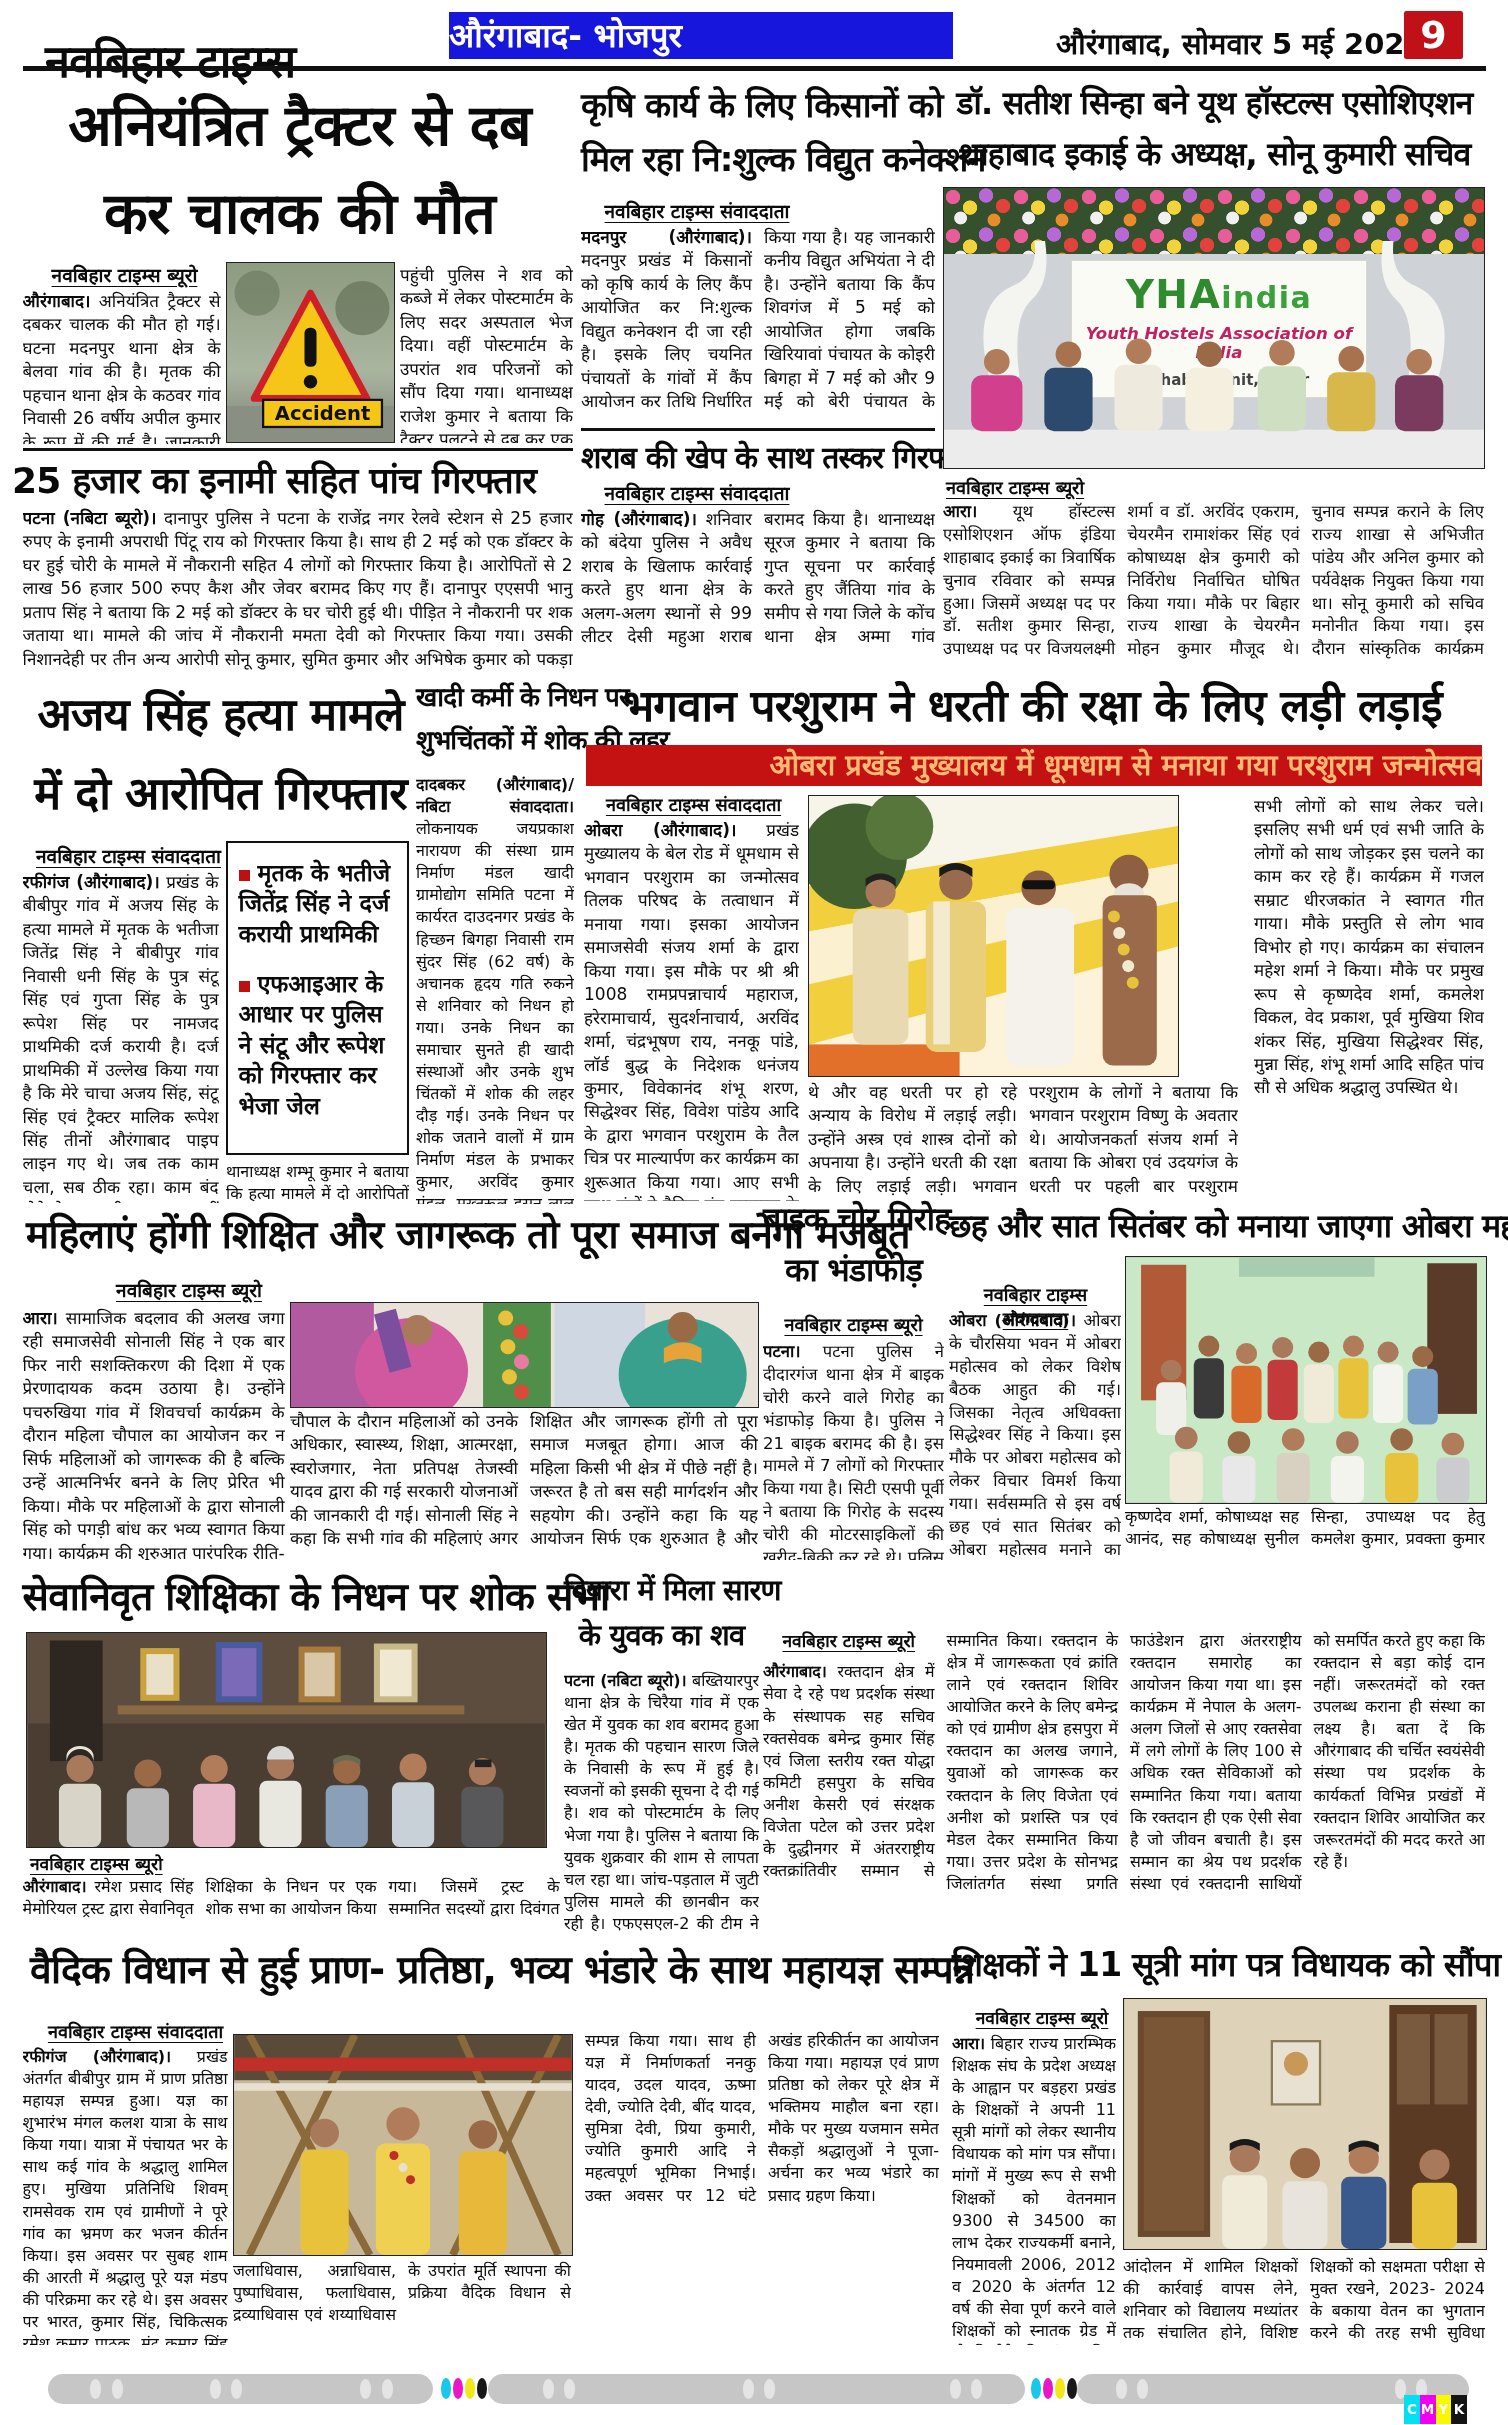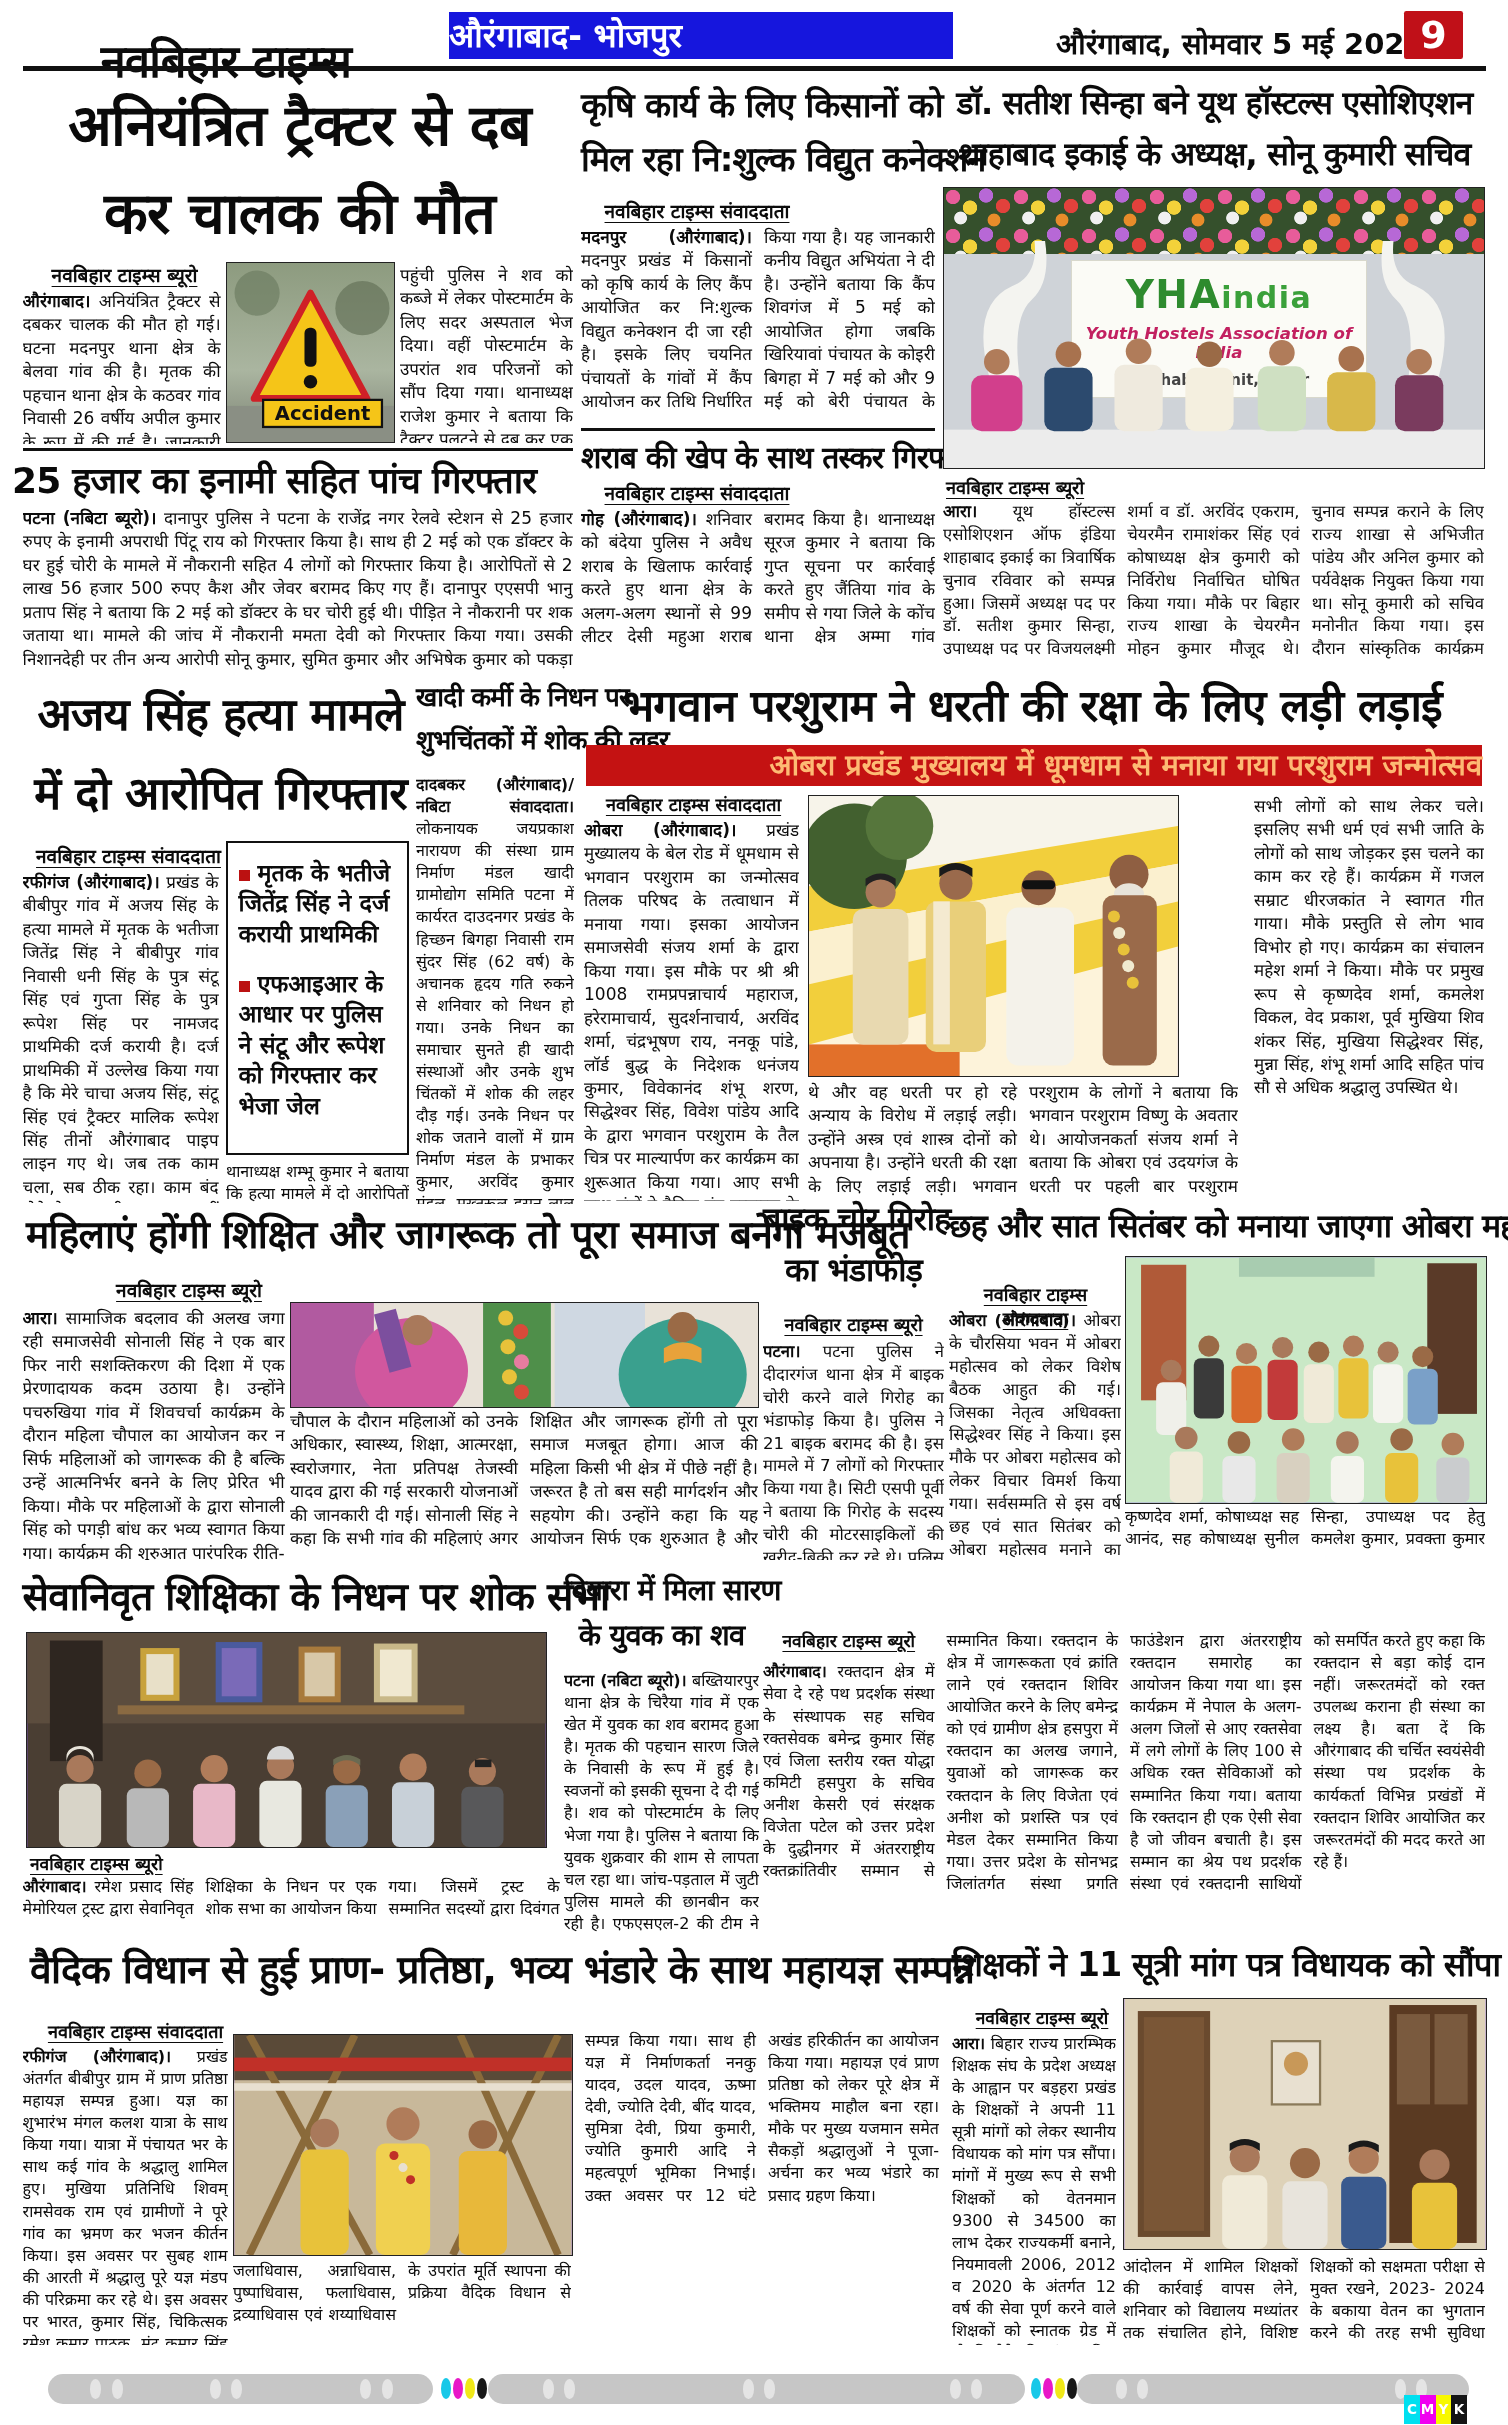--- a/index.html
+++ b/index.html
@@ -8,33 +8,33 @@
   .abs{position:absolute;}
   .hl{font-weight:bold;color:#0a0a0a;text-align:center;letter-spacing:-0.8px;}
   .nw{white-space:nowrap;}
   .by{font-weight:bold;text-align:center;text-decoration:underline;text-underline-offset:3.8px;}
   .bd{font-size:17px;line-height:1.38;text-align:justify;overflow:hidden;}
   .bd .dl{font-weight:bold;}
   .c2{column-count:2;column-gap:12px;}
   .c3{column-count:3;column-gap:12px;}
   .c4{column-count:4;column-gap:12px;}
   .rule{background:#111;}
-  .photo{overflow:hidden;border:0.8px solid #222;background:#8b5cf6;}
+  .photo{overflow:hidden;border:0.8px solid #222;background:#a3a3a3;}
   .boxitem{font-size:23.4px;font-weight:bold;line-height:1.3;margin-bottom:19.6px;}
   .sq{display:inline-block;width:11.3px;height:11.3px;background:#bb1111;margin-right:7.5px;}
   .banner-red{background:#c41212;color:#fdba74;font-weight:bold;text-align:right;}
   .seg{background:#c6c6c6;border-radius:15px;}
   .dot{border-radius:50%;}
 </style>
 </head>
 <body>
 
 <div class="page">
 
-  <div class="abs nw" style="left:45px;top:29px;width:362px;height:60px;font-size:45px;font-weight:bold;letter-spacing:-0.8px;text-align:center;">नवबिहार टाइम्स</div>
+  <div class="abs nw" style="left:45px;top:29px;width:362px;height:60px;font-size:45px;font-weight:bold;letter-spacing:-0.8px;">नवबिहार टाइम्स</div>
   <div class="abs" style="left:449px;top:12px;width:504px;height:47px;background:#1616dd;">
     <div style="color:#fff;font-weight:bold;font-size:33px;text-align:left;line-height:47px;">औरंगाबाद- भोजपुर</div>
   </div>
   <div class="abs nw" style="left:1056px;top:22.6px;width:339px;height:39px;font-size:29px;font-weight:bold;text-align:center;">औरंगाबाद, सोमवार 5 मई 2025</div>
   <div class="abs" style="left:1404px;top:10.6px;width:59px;height:48px;background:#c01018;border-radius:2.3px;">
     <div style="color:#fff;font-weight:bold;font-size:38px;text-align:center;line-height:48px;">9</div>
   </div>
   <div class="abs rule" style="left:22.6px;top:66px;width:1463px;height:5.3px;"></div>
 
   <div class="abs hl" style="left:26px;top:81px;width:547px;font-size:57px;line-height:1.55;">

